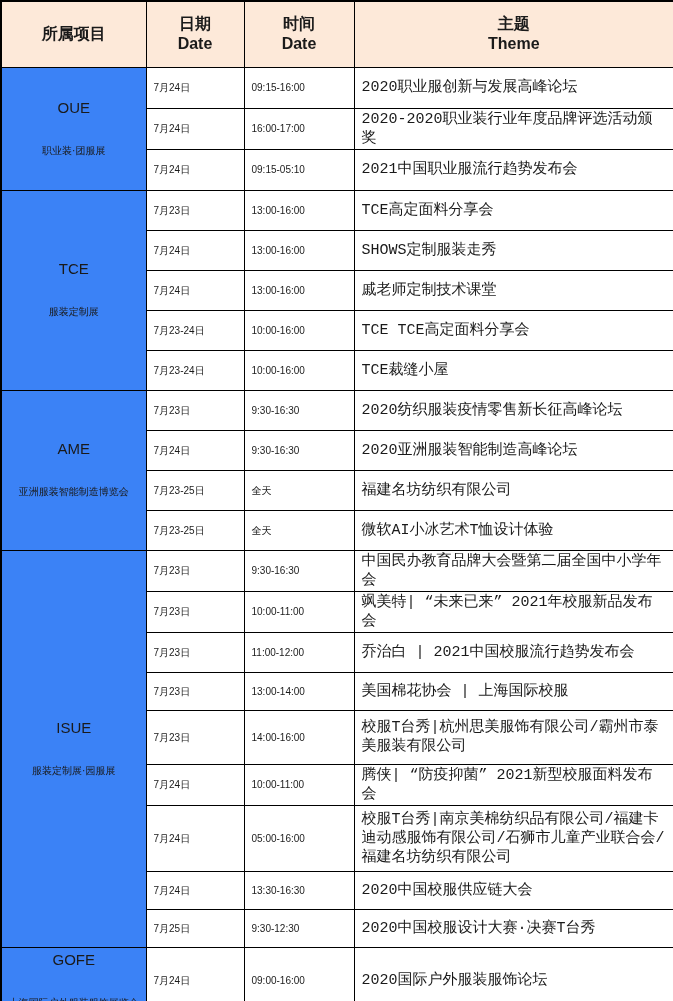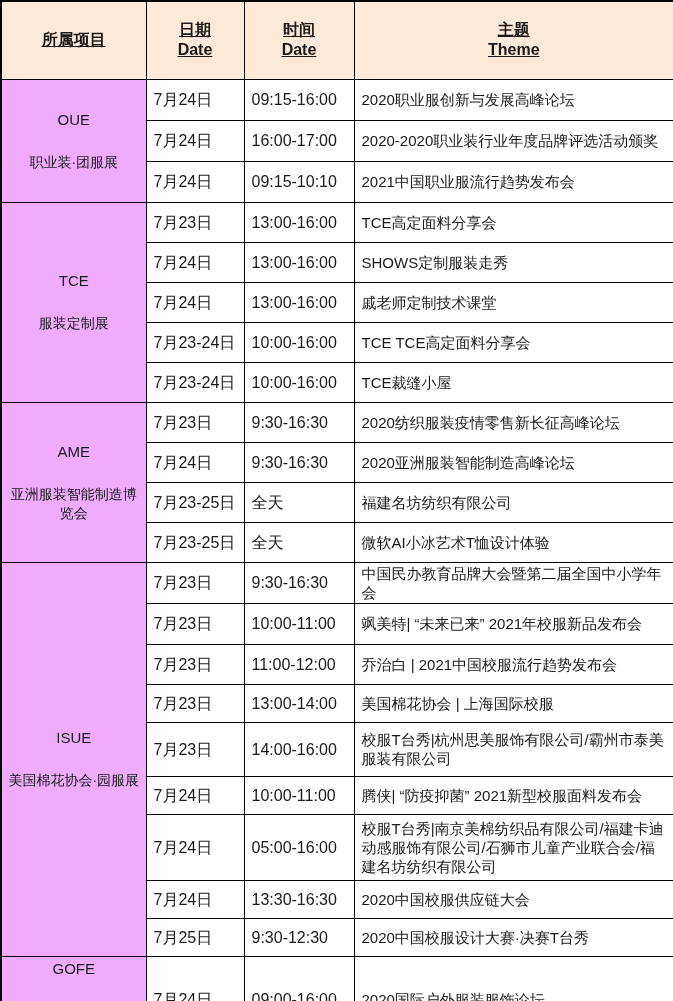--- a/index.html
+++ b/index.html
@@ -20,41 +20,42 @@
     overflow: hidden;
   }
   .schedule th {
     background: #FDE9D9;
     font-weight: bold;
     font-size: 16px;
     line-height: 20px;
     text-align: center;
     padding: 2px;
   }
-  tr.hdr { height: 78px; text-decoration: underline; }
+  tr.hdr { height: 66px; }
   td.proj {
     text-align: center;
     font-size: 15px;
     line-height: 19px;
     padding: 2px 2px;
-    background: #f0abfc;
-  }
-  td.proj .pdesc { font-size: 14px; margin-top: 24px; }
+    background: #3b82f6;
+  }
+  td.proj .pdesc { font-size: 10px; margin-top: 24px; }
   td.date, td.time {
-    font-size: 16px;
+    font-size: 10px;
     line-height: 19px;
     text-align: left;
     padding: 2px 4px 2px 7px;
     white-space: nowrap;
   }
   td.theme {
     font-size: 15px;
     line-height: 19px;
     text-align: left;
     padding: 1px 6px 1px 7px;
+    font-family: Liberation Mono, monospace;
   }
   tr.rh40 { height: 40px; }
   tr.rh41 { height: 41px; }
   tr.rh38 { height: 38px; }
   tr.rh54 { height: 54px; }
   tr.rh66 { height: 66px; }
   tr.rh63 { height: 63px; }
 </style>
 </head>
 <body>
@@ -96,21 +97,21 @@
       <td class="time">09:15-16:00</td>
       <td class="theme">2020职业服创新与发展高峰论坛</td>
     </tr>
     <tr class="rh41">
       <td class="date">7月24日</td>
       <td class="time">16:00-17:00</td>
       <td class="theme">2020-2020职业装行业年度品牌评选活动颁奖</td>
     </tr>
     <tr class="rh41">
       <td class="date">7月24日</td>
-      <td class="time">09:15-10:10</td>
+      <td class="time">09:15-05:10</td>
       <td class="theme">2021中国职业服流行趋势发布会</td>
     </tr>
 
     <tr class="rh40">
       <td class="proj" rowspan="5">
         <div class="pname">TCE</div>
         <div class="pdesc">服装定制展</div>
       </td>
       <td class="date">7月23日</td>
       <td class="time">13:00-16:00</td>
@@ -158,21 +159,21 @@
     </tr>
     <tr class="rh40">
       <td class="date">7月23-25日</td>
       <td class="time">全天</td>
       <td class="theme">微软AI小冰艺术T恤设计体验</td>
     </tr>
 
     <tr class="rh40">
       <td class="proj" rowspan="9">
         <div class="pname">ISUE</div>
-        <div class="pdesc">美国棉花协会·园服展</div>
+        <div class="pdesc">服装定制展·园服展</div>
       </td>
       <td class="date">7月23日</td>
       <td class="time">9:30-16:30</td>
       <td class="theme">中国民办教育品牌大会暨第二届全国中小学年会</td>
     </tr>
     <tr class="rh41">
       <td class="date">7月23日</td>
       <td class="time">10:00-11:00</td>
       <td class="theme">飒美特| “未来已来” 2021年校服新品发布会</td>
     </tr>

